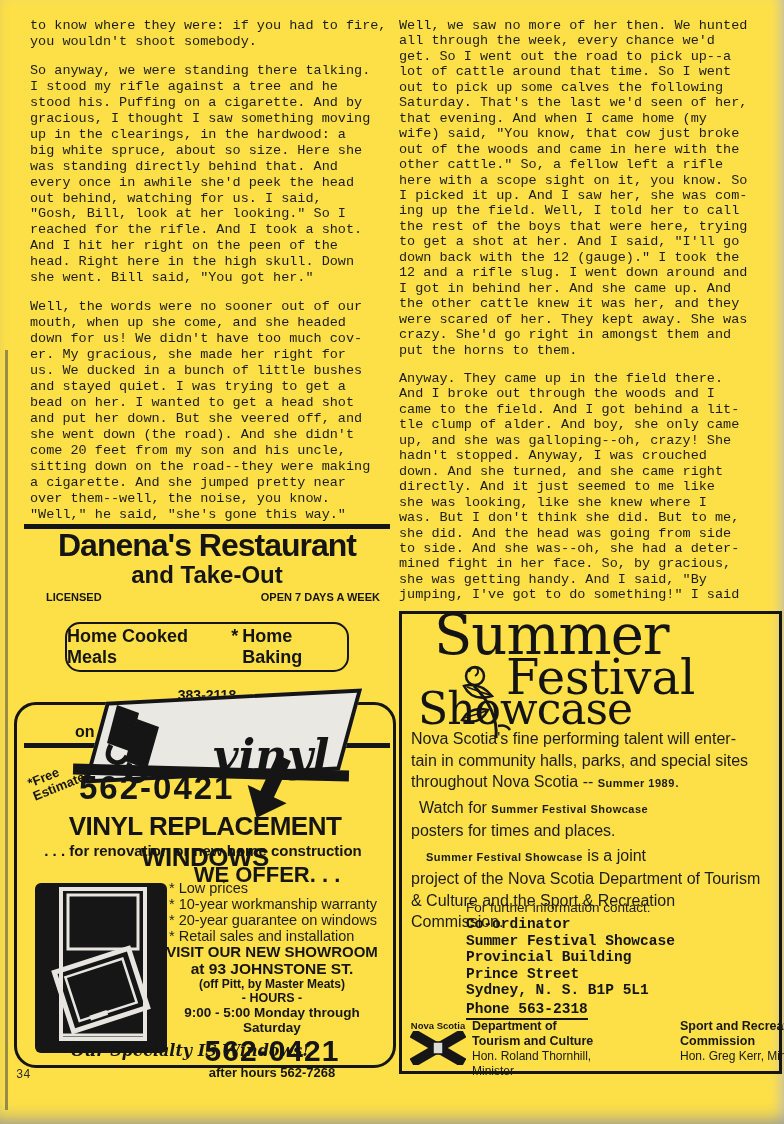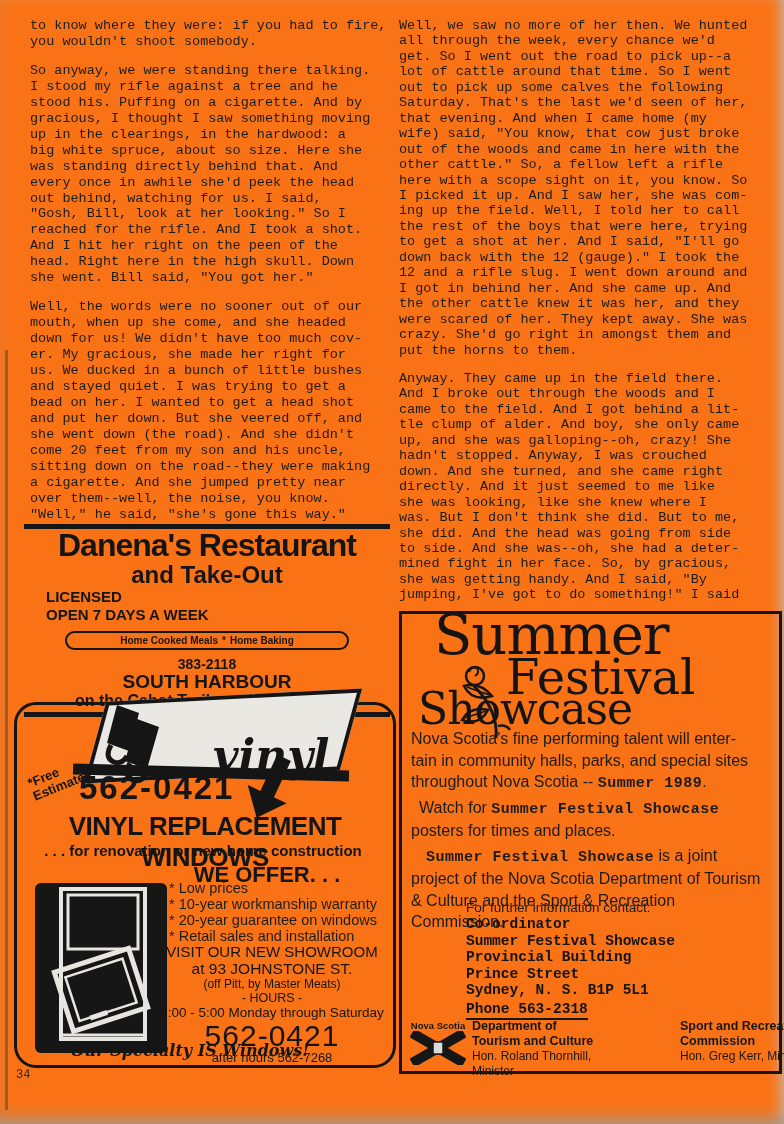--- a/index.html
+++ b/index.html
@@ -1,36 +1,36 @@
 <!DOCTYPE html>
 <html><head>
 <meta charset="utf-8">
 <style>
   html,body{margin:0;padding:0;}
   body{background:#b9b8b3;font-family:"Liberation Sans",sans-serif;}
-  .page{position:relative;width:784px;height:1124px;background:#f97316;overflow:hidden;
+  .page{position:relative;width:784px;height:1124px;background:#fde047;overflow:hidden;
         box-shadow:inset 0 -14px 18px -10px #9a9994, inset -10px 0 14px -8px #c5c4bf;}
   .gutter{position:absolute;left:5px;top:350px;width:3px;height:760px;background:#4a4a46;opacity:.55;filter:blur(.6px);}
 
   
   .story-col p{font-family:"Liberation Mono","DejaVu Sans Mono",monospace;font-size:13.5px;
                color:#1c1c1c;white-space:pre-line;margin:0 0 13px 0;}
   .col-left{position:absolute;left:30px;top:18px;width:364px;}
   .col-left p{line-height:15.95px;}
   .col-right{position:absolute;left:399px;top:18px;width:378px;}
   .col-right p{line-height:15.45px;}
 
   
   .danena{position:absolute;left:24px;top:524px;width:366px;color:#151515;}
   .rule{height:5px;background:#151515;}
   .danena .title{font-size:32px;line-height:33px;font-weight:700;text-align:center;letter-spacing:-1px;}
   .danena .subtitle{font-size:24px;line-height:25px;font-weight:700;text-align:center;}
-  .danena .lic-row{display:flex;justify-content:space-between;padding:1px 10px 1px 22px;font-size:15px;font-weight:700;line-height:18px;flex-direction:column;}
-  .danena .oval{width:280px;margin:6px auto;border:2.5px solid #151515;border-radius:15px;
-                display:flex;justify-content:center;gap:4px;font-size:10px;font-weight:700;padding:2px 0;}
+  .danena .lic-row{display:flex;justify-content:space-between;padding:1px 10px 1px 22px;font-size:11px;font-weight:700;line-height:18px;}
+  .danena .oval{width:280px;margin:15px auto;border:2.5px solid #151515;border-radius:15px;
+                display:flex;justify-content:center;gap:4px;font-size:18px;font-weight:700;padding:2px 0;}
   .danena .phone{text-align:center;font-size:14px;font-weight:700;line-height:16px;margin-top:1px;}
   .danena .loc{text-align:center;font-size:19px;font-weight:700;line-height:20px;}
   .danena .tag{text-align:center;font-size:16px;font-weight:700;line-height:17px;margin-bottom:3px;}
 
   
   .sydney{position:absolute;left:14px;top:702px;width:376px;height:360px;
           border:3.5px solid #151515;border-radius:22px;color:#151515;}
   .banner{position:absolute;left:80px;top:-10px;width:244px;height:74px;border:4px solid #151515;
           transform:skewX(-18deg) rotate(-3deg);background:#e9e8e3;}
   .banner-bar{position:absolute;left:56px;top:62px;width:276px;height:11px;background:#151515;transform:rotate(1.5deg);}
@@ -42,21 +42,21 @@
   .free-est{position:absolute;left:12px;top:60px;font-size:13px;font-weight:700;
             white-space:pre-line;transform:rotate(-22deg);line-height:14px;}
   .syd-phone1{position:absolute;left:62px;top:64px;font-size:33px;font-weight:700;letter-spacing:2px;}
   .syd-arrow{position:absolute;left:216px;top:46px;}
   .syd-headline{position:absolute;left:0;right:0;top:106px;text-align:center;font-size:26px;font-weight:700;letter-spacing:-0.5px;}
   .syd-sub{position:absolute;left:0;right:4px;top:137px;text-align:center;font-size:15px;font-weight:700;}
   .syd-offer{position:absolute;left:140px;width:220px;top:157px;text-align:center;font-size:22px;font-weight:700;}
   .win-illo{position:absolute;left:18px;top:178px;}
   .syd-bullets{position:absolute;left:152px;top:176px;font-size:14.5px;line-height:15.5px;color:#1d1d1d;}
   .syd-bullets div{margin-bottom:0.5px;}
-  .showroom{position:absolute;left:138px;right:4px;top:238px;text-align:center;font-weight:400;}
+  .showroom{position:absolute;left:138px;right:4px;top:238px;text-align:center;font-weight:700;}
   .sr1{font-size:15px;line-height:17px;}
   .sr2{font-size:15.5px;line-height:17px;}
   .sr3{font-size:12px;line-height:14px;}
   .sr-hours-label{font-size:12.5px;line-height:14px;}
   .sr-hours{font-size:13.5px;line-height:15px;text-align:center;}
   .sr-phone{font-size:30px;line-height:30px;letter-spacing:1px;margin-top:1px;}
   .sr-after{font-size:13px;line-height:13px;}
   .syd-tag{position:absolute;left:0;right:30px;bottom:5px;text-align:center;
            font-family:"DejaVu Serif","Liberation Serif",serif;font-style:italic;font-weight:700;font-size:16px;}
 
@@ -64,21 +64,21 @@
   .summer{position:absolute;left:399px;top:611px;width:377px;height:457px;border:3px solid #151515;color:#171717;}
   .sf-logo{font-family:"DejaVu Serif","Liberation Serif",serif;color:#141414;}
   .sf1{position:absolute;left:32px;top:-8px;font-size:56px;line-height:58px;letter-spacing:-1px;}
   .sf2{position:absolute;left:104px;top:38px;font-size:48px;line-height:50px;}
   .sf3{position:absolute;left:16px;top:66px;font-size:44px;line-height:58px;letter-spacing:-1px;}
   .rose{position:absolute;left:52px;top:42px;}
   .sf-body{position:absolute;left:9px;right:8px;top:114px;}
   .sf-body p{font-size:16px;line-height:21.5px;margin:0;white-space:pre-line;color:#1b1b1b;}
   .sf-body p.ind1{text-indent:8px;margin-top:2px;}
   .sf-body p.ind2{text-indent:15px;margin-top:3px;}
-  .mono-b{font-family:Liberation Mono, monospace;font-weight:700;font-size:15px;letter-spacing:0.5px;}
+  .mono-b{font-family:Liberation Sans, sans-serif;font-weight:700;font-size:11px;letter-spacing:0.5px;}
   .sf-contact{position:absolute;left:64px;top:285px;}
   .sf-contact .lbl{font-size:13.5px;line-height:17px;color:#1b1b1b;}
   .sf-contact .mline{font-family:"Liberation Mono","DejaVu Sans Mono",monospace;font-weight:700;
                      font-size:14.5px;line-height:16.5px;color:#141414;}
   .sf-contact .phone{border-bottom:2px solid #141414;display:inline-block;padding-bottom:1px;margin-top:1px;}
   .sf-footer{position:absolute;left:6px;top:405px;width:365px;font-size:12px;}
   .flag-wrap{position:absolute;left:0;top:2px;width:60px;text-align:center;}
   .flag-lbl{font-size:9.5px;font-weight:700;line-height:10px;}
   .dept{position:absolute;top:0;}
   .dept .nm{font-weight:700;white-space:pre-line;font-size:12.5px;line-height:15px;}

